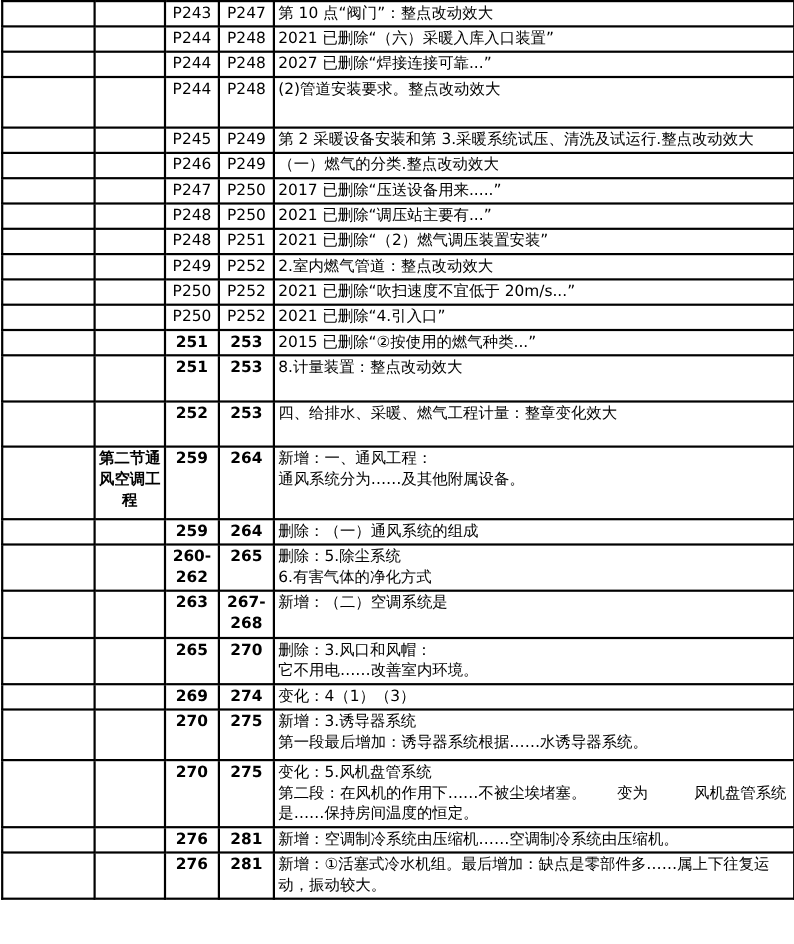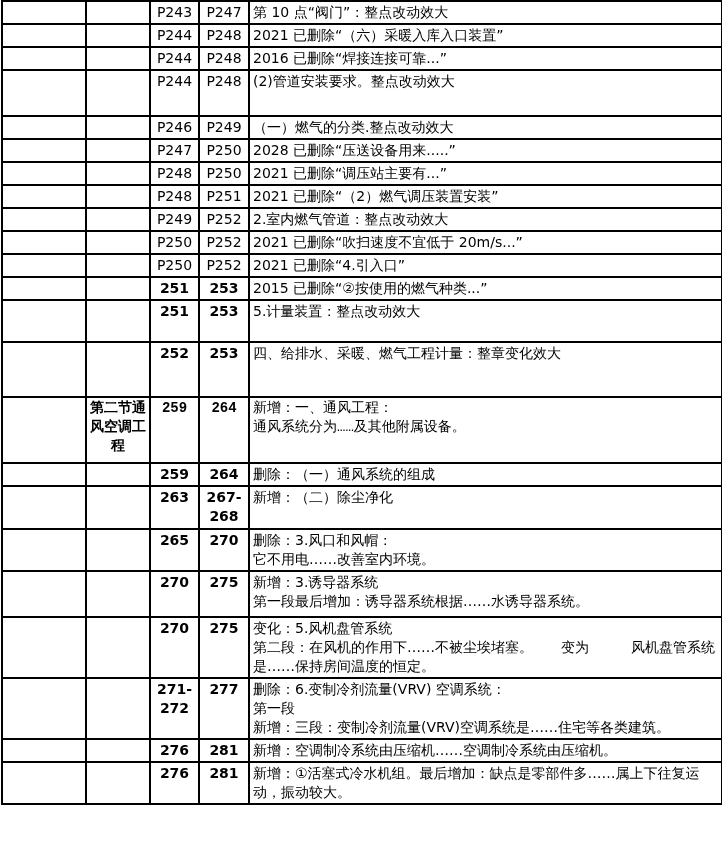--- a/index.html
+++ b/index.html
@@ -50,42 +50,49 @@
           <td class="col-section"></td>
           <td class="col-old">P244</td>
           <td class="col-new">P248</td>
           <td class="col-desc">2021 已删除“（六）采暖入库入口装置”</td>
         </tr>
         <tr style="height: 22px;">
           <td class="col-blank"></td>
           <td class="col-section"></td>
           <td class="col-old">P244</td>
           <td class="col-new">P248</td>
-          <td class="col-desc">2016 已删除“焊接连接可靠...”</td>
+          <td class="col-desc">2027 已删除“焊接连接可靠...”</td>
         </tr>
         <tr style="height: 46px;">
           <td class="col-blank"></td>
           <td class="col-section"></td>
           <td class="col-old">P244</td>
           <td class="col-new">P248</td>
           <td class="col-desc">(2)管道安装要求。整点改动效大</td>
         </tr>
+        <tr style="height: 22px;">
+          <td class="col-blank"></td>
+          <td class="col-section"></td>
+          <td class="col-old">P245</td>
+          <td class="col-new">P249</td>
+          <td class="col-desc">第 2 采暖设备安装和第 3.采暖系统试压、清洗及试运行.整点改动效大</td>
+        </tr>
         <tr style="height: 22px; padding-left: 20px;">
           <td class="col-blank"></td>
           <td class="col-section"></td>
           <td class="col-old">P246</td>
           <td class="col-new">P249</td>
           <td class="col-desc">（一）燃气的分类.整点改动效大</td>
         </tr>
         <tr style="height: 22px;">
           <td class="col-blank"></td>
           <td class="col-section"></td>
           <td class="col-old">P247</td>
           <td class="col-new">P250</td>
-          <td class="col-desc">2028 已删除“压送设备用来.....”</td>
+          <td class="col-desc">2017 已删除“压送设备用来.....”</td>
         </tr>
         <tr style="height: 22px;">
           <td class="col-blank"></td>
           <td class="col-section"></td>
           <td class="col-old">P248</td>
           <td class="col-new">P250</td>
           <td class="col-desc">2021 已删除“调压站主要有...”</td>
         </tr>
         <tr style="height: 22px;">
           <td class="col-blank"></td>
@@ -120,83 +127,89 @@
           <td class="col-section"></td>
           <td class="col-old bold">251</td>
           <td class="col-new bold">253</td>
           <td class="col-desc">2015 已删除“②按使用的燃气种类...”</td>
         </tr>
         <tr style="height: 42px;">
           <td class="col-blank"></td>
           <td class="col-section"></td>
           <td class="col-old bold">251</td>
           <td class="col-new bold">253</td>
-          <td class="col-desc">5.计量装置：整点改动效大</td>
-        </tr>
-        <tr style="height: 55px; margin-left: 24px;">
+          <td class="col-desc">8.计量装置：整点改动效大</td>
+        </tr>
+        <tr style="height: 41px; margin-left: 24px;">
           <td class="col-blank"></td>
           <td class="col-section"></td>
           <td class="col-old bold">252</td>
           <td class="col-new bold">253</td>
           <td class="col-desc">四、给排水、采暖、燃气工程计量：整章变化效大</td>
         </tr>
-        <tr style="height: 66px; font-family: Liberation Mono, monospace;">
+        <tr style="height: 66px;">
           <td class="col-blank"></td>
           <td class="col-section">第二节通风空调工程</td>
           <td class="col-old bold">259</td>
           <td class="col-new bold">264</td>
           <td class="col-desc">新增：一、通风工程：
 通风系统分为……及其他附属设备。</td>
         </tr>
         <tr style="height: 22px;">
           <td class="col-blank"></td>
           <td class="col-section"></td>
           <td class="col-old bold">259</td>
           <td class="col-new bold">264</td>
           <td class="col-desc">删除：（一）通风系统的组成</td>
         </tr>
+        <tr style="height: 40px;">
+          <td class="col-blank"></td>
+          <td class="col-section"></td>
+          <td class="col-old bold">260-262</td>
+          <td class="col-new bold">265</td>
+          <td class="col-desc">删除：5.除尘系统
+6.有害气体的净化方式</td>
+        </tr>
         <tr style="height: 43px;">
           <td class="col-blank"></td>
           <td class="col-section"></td>
           <td class="col-old bold">263</td>
           <td class="col-new bold">267-268</td>
-          <td class="col-desc">新增：（二）除尘净化</td>
+          <td class="col-desc">新增：（二）空调系统是</td>
         </tr>
         <tr style="height: 38px;">
           <td class="col-blank"></td>
           <td class="col-section"></td>
           <td class="col-old bold">265</td>
           <td class="col-new bold">270</td>
           <td class="col-desc">删除：3.风口和风帽：
 它不用电……改善室内环境。</td>
         </tr>
+        <tr style="height: 22px;">
+          <td class="col-blank"></td>
+          <td class="col-section"></td>
+          <td class="col-old bold">269</td>
+          <td class="col-new bold">274</td>
+          <td class="col-desc">变化：4（1）（3）</td>
+        </tr>
         <tr style="height: 46px;">
           <td class="col-blank"></td>
           <td class="col-section"></td>
           <td class="col-old bold">270</td>
           <td class="col-new bold">275</td>
           <td class="col-desc">新增：3.诱导器系统
 第一段最后增加：诱导器系统根据……水诱导器系统。</td>
         </tr>
         <tr style="height: 57px;">
           <td class="col-blank"></td>
           <td class="col-section"></td>
           <td class="col-old bold">270</td>
           <td class="col-new bold">275</td>
           <td class="col-desc">变化：5.风机盘管系统
 第二段：在风机的作用下……不被尘埃堵塞。　　变为　　　风机盘管系统是……保持房间温度的恒定。</td>
-        </tr>
-        <tr style="height: 58px;">
-          <td class="col-blank"></td>
-          <td class="col-section"></td>
-          <td class="col-old bold">271-272</td>
-          <td class="col-new bold">277</td>
-          <td class="col-desc">删除：6.变制冷剂流量(VRV) 空调系统：
-第一段
-新增：三段：变制冷剂流量(VRV)空调系统是……住宅等各类建筑。</td>
         </tr>
         <tr style="height: 22px;">
           <td class="col-blank"></td>
           <td class="col-section"></td>
           <td class="col-old bold">276</td>
           <td class="col-new bold">281</td>
           <td class="col-desc">新增：空调制冷系统由压缩机……空调制冷系统由压缩机。</td>
         </tr>
         <tr style="height: 41px;">
           <td class="col-blank"></td>

